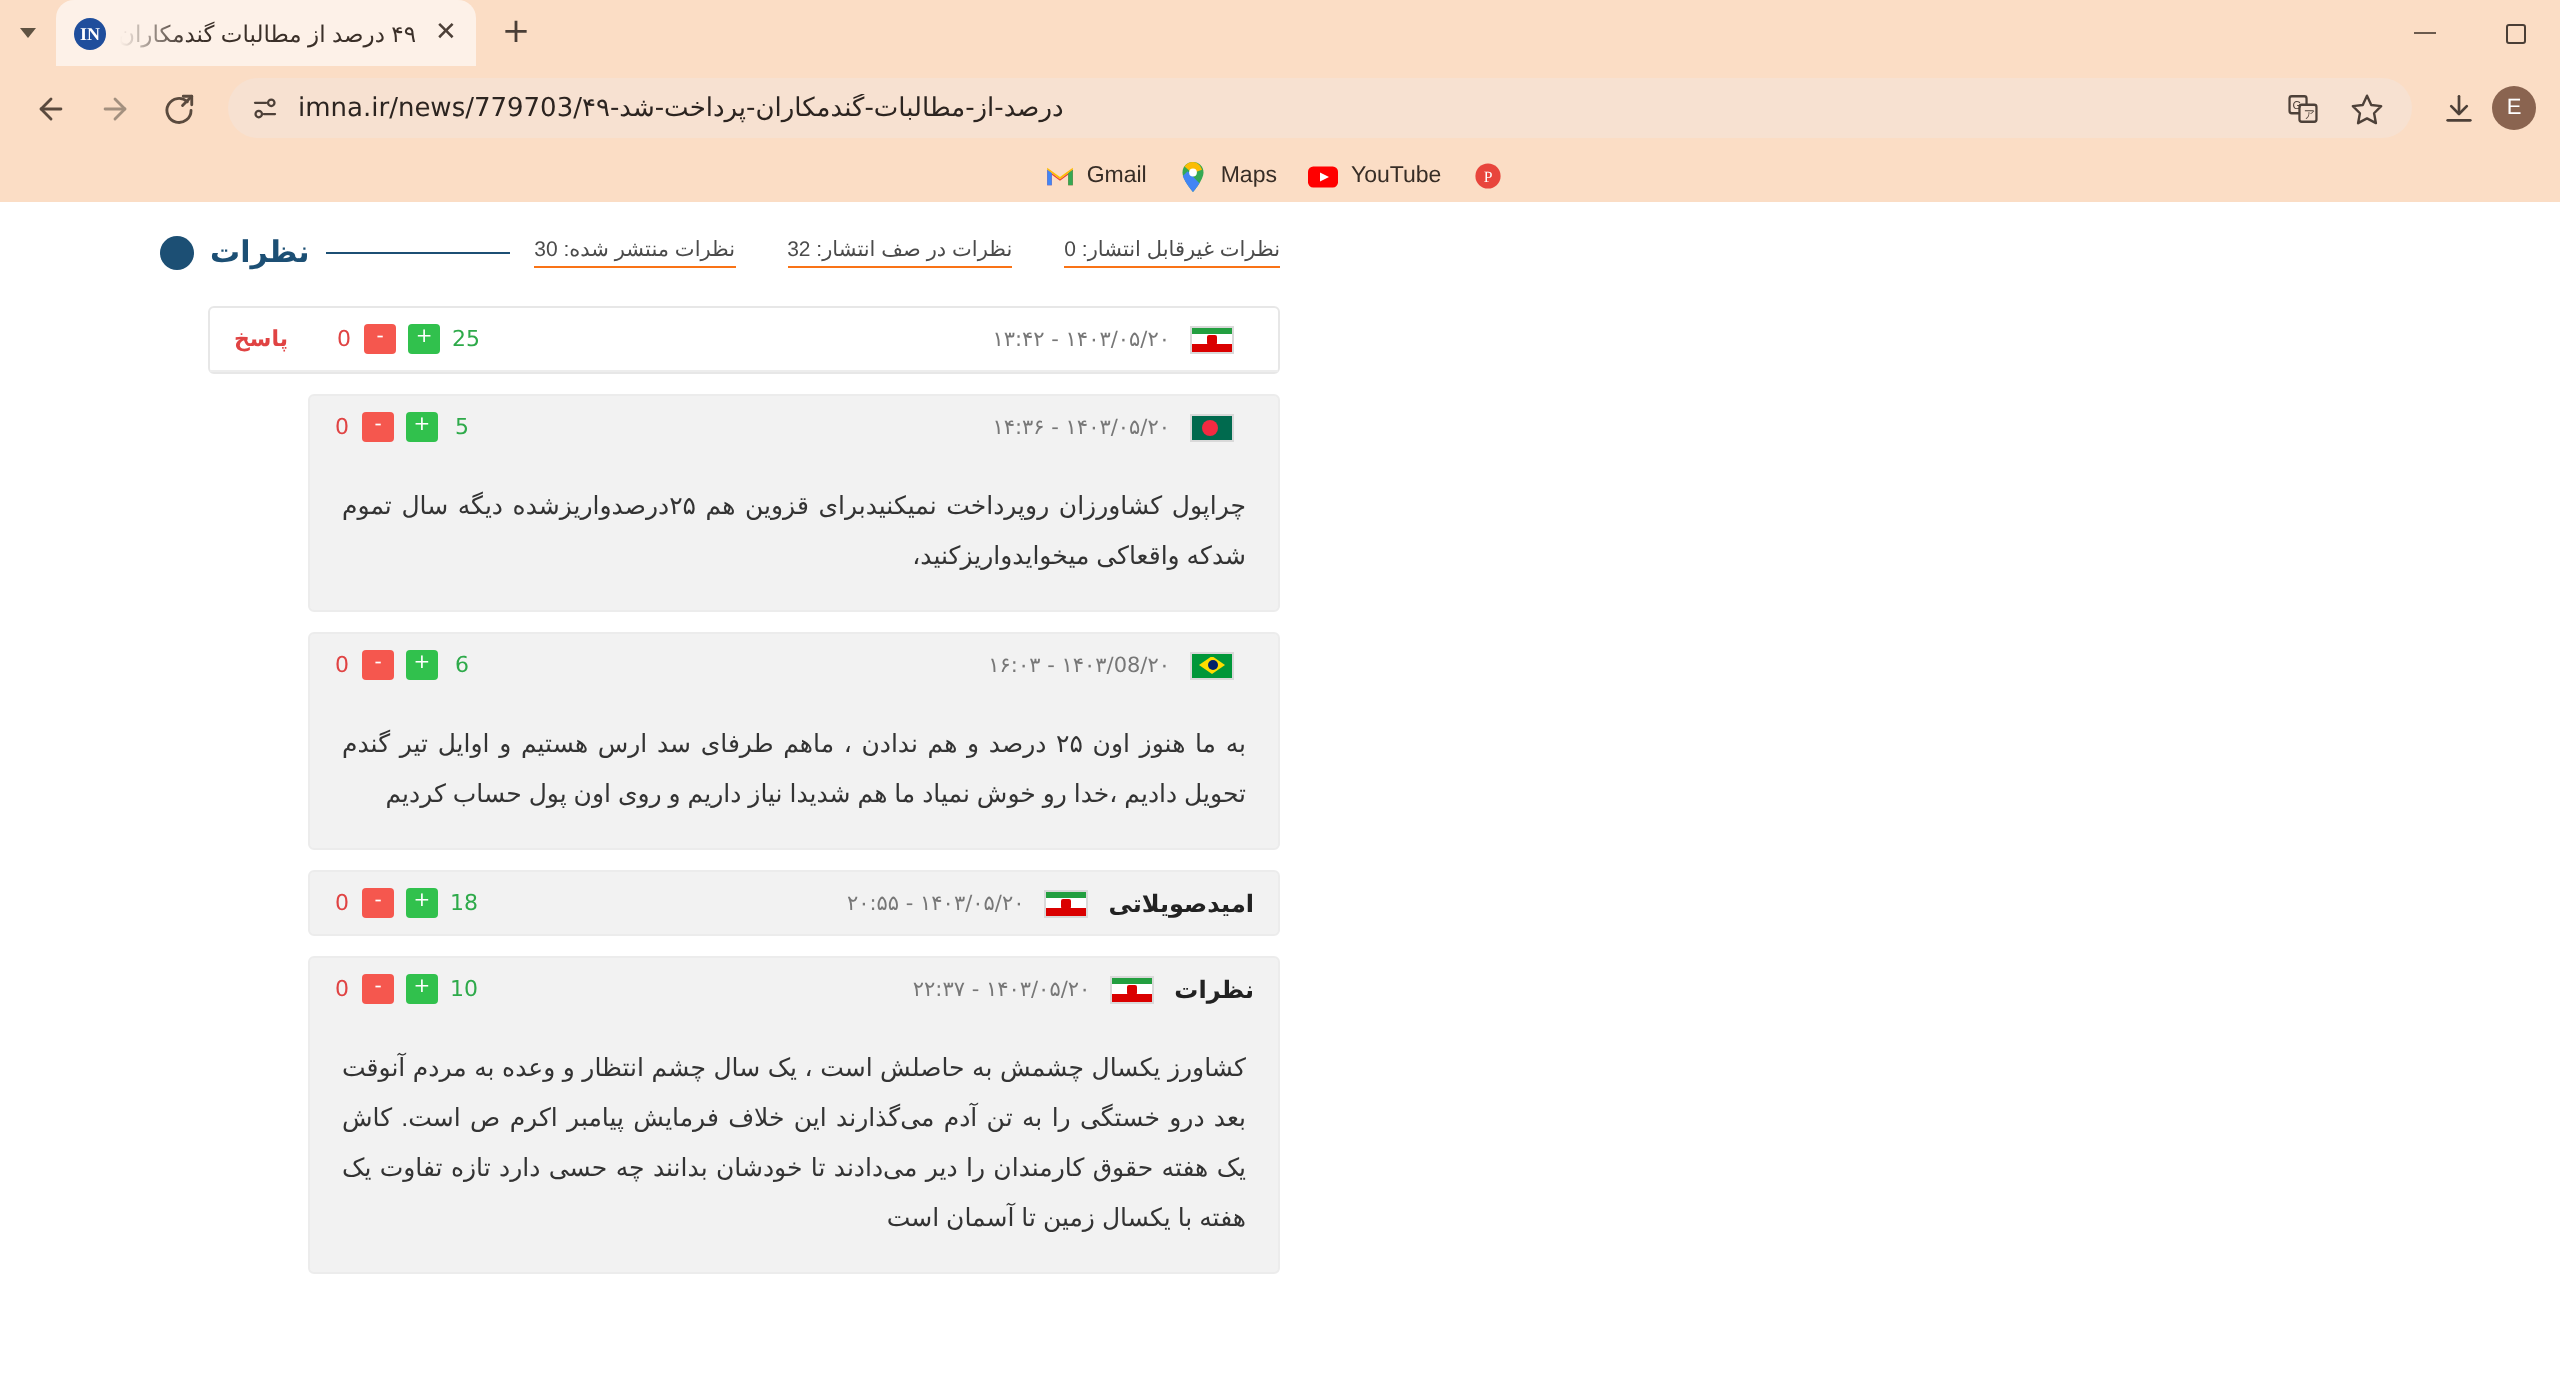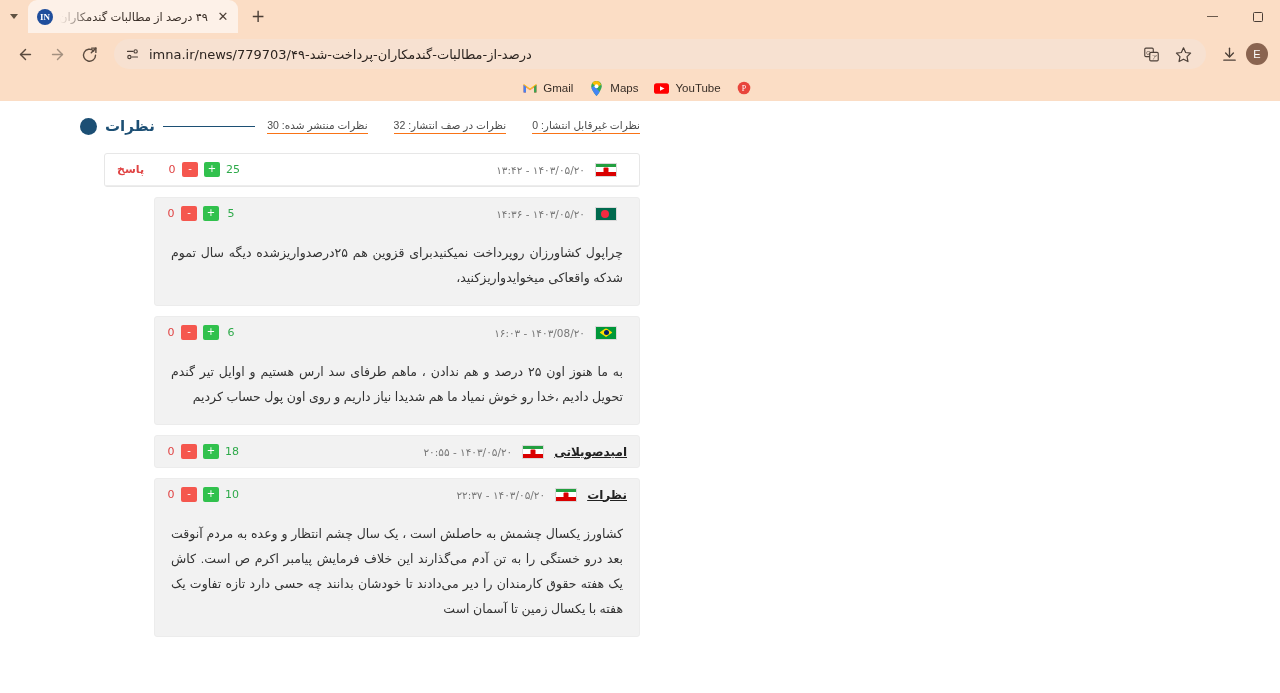--- a/index.html
+++ b/index.html
@@ -241,21 +241,20 @@
     min-height: 30px;
   }
   .comment.root .comment-head { border-bottom: 1px solid #ededed; }
 
   .c-user {
     font-size: 12px;
     font-weight: bold;
     color: #222;
     white-space: nowrap;
     min-width: 0;
-    text-decoration: underline;
   }
   .flag {
     width: 22px; height: 14px;
     flex: 0 0 22px;
     border: 1px solid #d9d9d9;
     position: relative;
     overflow: hidden;
     background: #fff;
   }
   .flag-ir::before{content:"";position:absolute;left:0;right:0;top:0;height:33.33%;background:#239f40;}

